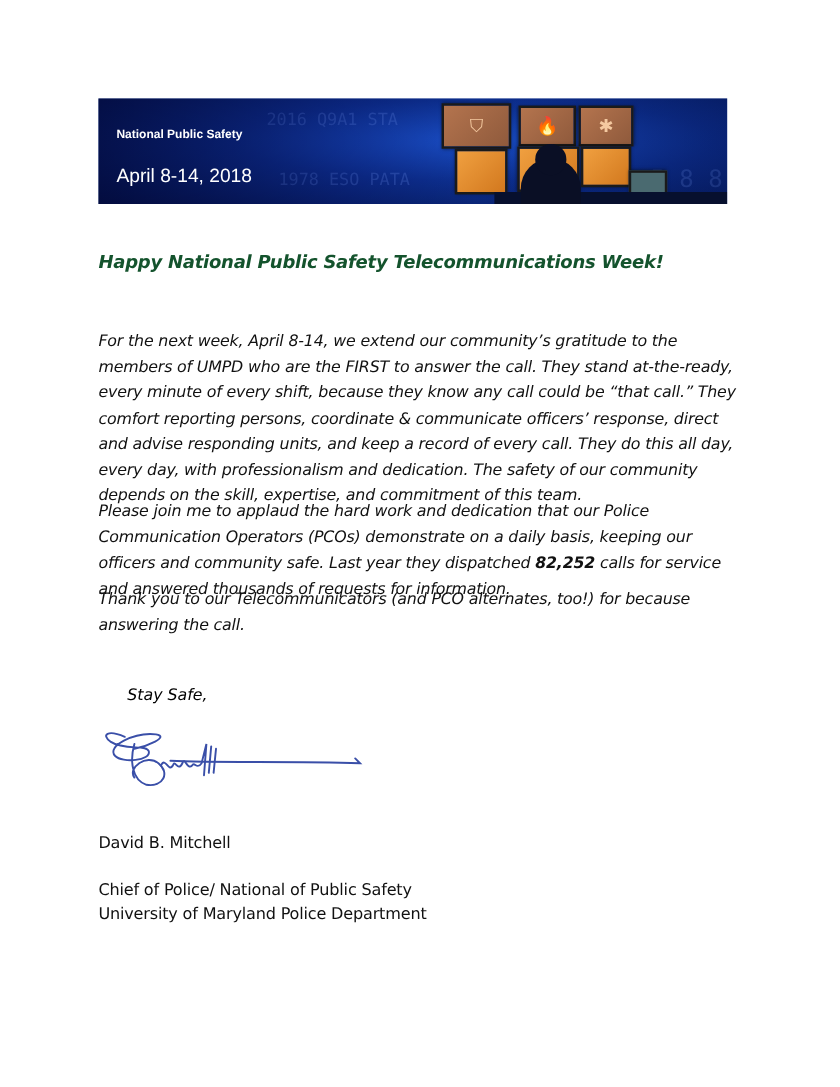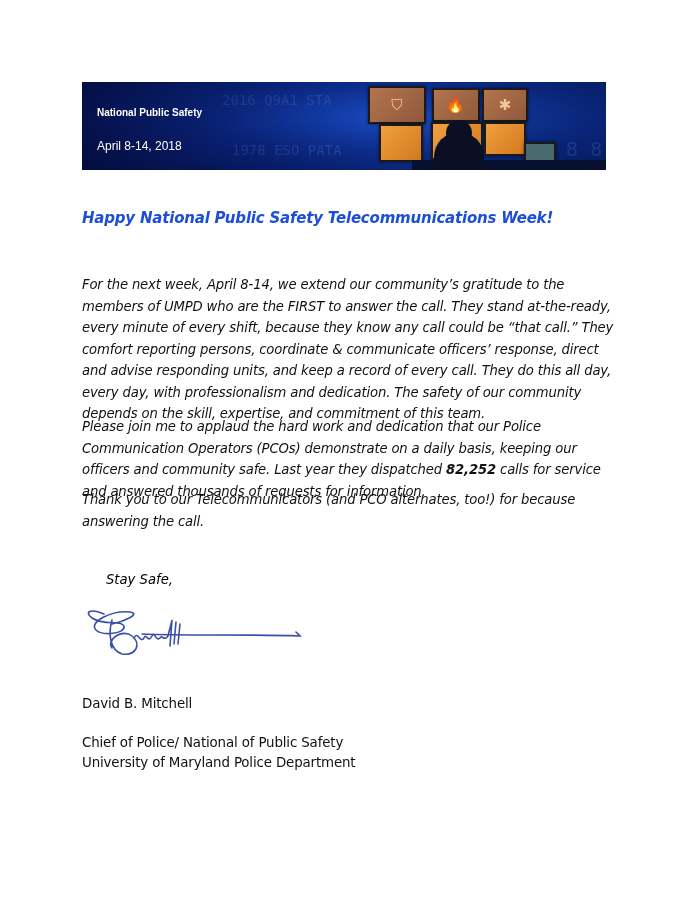--- a/index.html
+++ b/index.html
@@ -3,31 +3,31 @@
 <meta charset="utf-8">
 <style>
   html, body { margin:0; padding:0; background:#ffffff; }
   body { width:700px; height:906px; position:relative; overflow:hidden; font-family:"DejaVu Sans", sans-serif; color:#000; }
   .banner { position:absolute; left:82px; top:82px; width:524px; height:88px; overflow:hidden;
     background: radial-gradient(ellipse at 60% 40%, #1a4fc8 0%, #0d2f8f 45%, #061a5a 100%); }
   .banner .glow { position:absolute; left:0; top:0; width:100%; height:100%;
     background: linear-gradient(90deg, rgba(0,0,40,0.55) 0%, rgba(0,0,60,0.2) 40%, rgba(0,20,90,0) 60%, rgba(0,10,60,0.3) 100%); }
   .banner .bgnum { position:absolute; color:rgba(120,160,255,0.25); font-family:"DejaVu Sans Mono", monospace; font-size:14px; white-space:nowrap; }
   .banner-title { position:absolute; left:15px; top:22px; color:#fff; font-family:"Liberation Sans", sans-serif; font-weight:bold; font-size:10px; line-height:17px; }
-  .banner-date { position:absolute; left:15px; top:57px; color:#fff; font-family:"Liberation Sans", sans-serif; font-size:12px; }
+  .banner-date { position:absolute; left:15px; top:57px; color:#fff; font-family:"Liberation Sans", sans-serif; font-size:16px; }
   .monitor { position:absolute; border:2px solid #1a1a1a; background:#c8733a; box-shadow:0 0 3px rgba(0,0,0,0.6); }
   .monitor.top { background:linear-gradient(135deg,#b4744e,#8f5a3c); }
   .monitor.low { background:linear-gradient(135deg,#f0a040,#d2781e); }
   .monitor .ico { position:absolute; left:50%; top:50%; transform:translate(-50%,-50%); color:#f4c9a0; font-size:15px; font-family:"DejaVu Sans", sans-serif; }
   .silhouette { position:absolute; left:450px; top:42px; width:60px; height:50px; background:#0a0f25; border-radius:28px 28px 0 0; }
   .sil-head { position:absolute; left:465px; top:36px; width:26px; height:26px; background:#0a0f25; border-radius:50%; }
   .desk { position:absolute; left:330px; top:78px; width:194px; height:10px; background:#07102e; }
 
   .text { position:absolute; left:82px; width:540px; font-family:"DejaVu Sans", sans-serif; font-size:13.2px; line-height:21.5px; font-style:italic; color:#111; letter-spacing:-0.15px; }
-  .heading { position:absolute; left:82px; top:209px; font-family:"DejaVu Sans", sans-serif; font-style:italic; font-weight:bold; font-size:15px; color:#1d4ed8; letter-spacing:-0.2px; }
+  .heading { position:absolute; left:82px; top:209px; font-family:"DejaVu Sans", sans-serif; font-style:italic; font-weight:bold; font-size:15px; color:#14532d; letter-spacing:-0.2px; }
   .p1 { top:238px;margin-top:36px; }
   .p2 { top:416px; }
   .p3 { top:489px; }
   .closing { position:absolute; left:82px; top:572px; font-style:italic; font-size:13.2px; font-family:"DejaVu Sans", sans-serif;margin-left:24px; }
   .sig { position:absolute; left:82px; top:600px; width:230px; height:62px; }
   .plain { position:absolute; left:82px; font-family:"DejaVu Sans", sans-serif; font-size:13.4px; color:#111; letter-spacing:-0.15px; }
   .name { top:696px; }
   .title1 { top:735px; }
   .title2 { top:755px; }
   b { font-weight:bold; }

